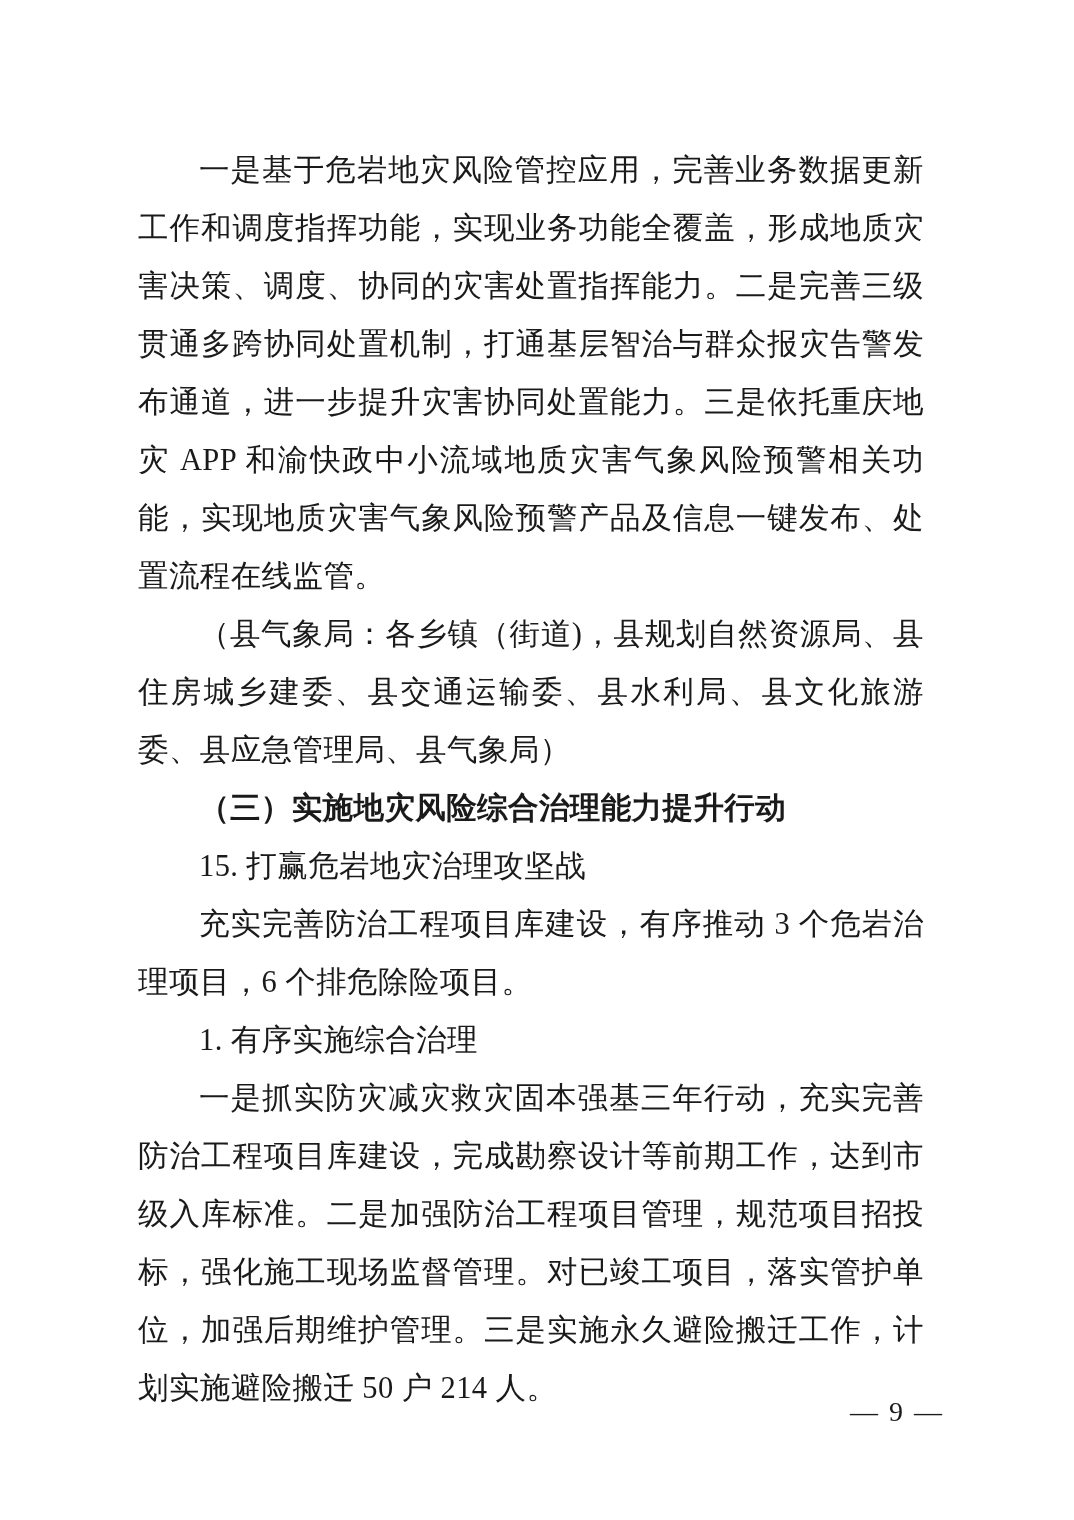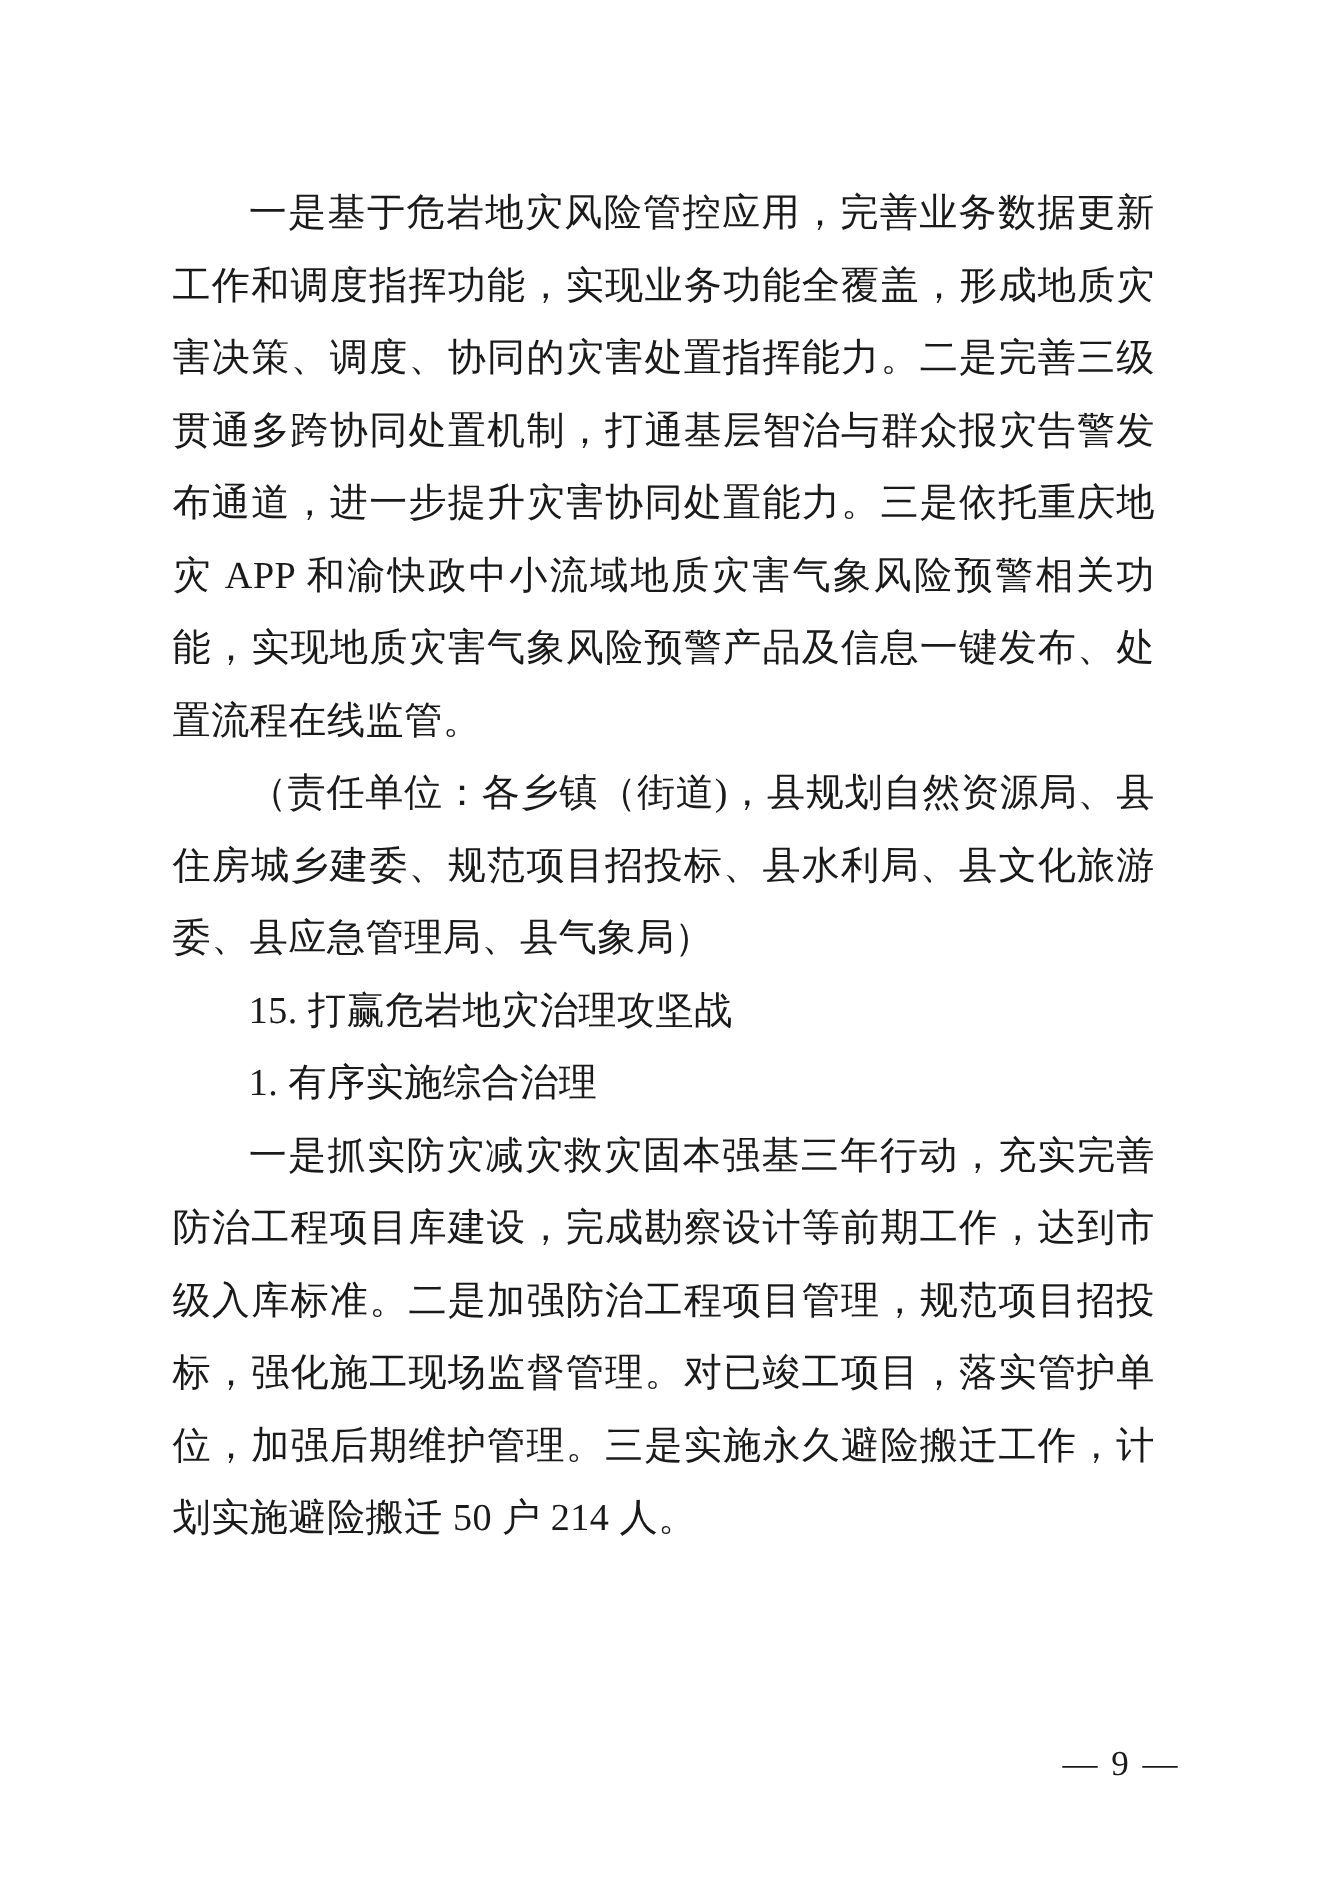--- a/index.html
+++ b/index.html
@@ -52,20 +52,22 @@
     color: #1a1a1a;
     letter-spacing: 2px;
   }
 </style>
 </head>
 <body>
 
 <div class="page">
   <div class="doc-body">
     <p class="para">一是基于危岩地灾风险管控应用，完善业务数据更新工作和调度指挥功能，实现业务功能全覆盖，形成地质灾害决策、调度、协同的灾害处置指挥能力。二是完善三级贯通多跨协同处置机制，打通基层智治与群众报灾告警发布通道，进一步提升灾害协同处置能力。三是依托重庆地灾 APP 和渝快政中小流域地质灾害气象风险预警相关功能，实现地质灾害气象风险预警产品及信息一键发布、处置流程在线监管。</p>
-    <p class="para">（责任单位：各乡镇（街道)，县规划自然资源局、县住房城乡建委、规范项目招投标、县水利局、县文化旅游委、县应急管理局、县气象局）</p>
+    <p class="para">（县气象局：各乡镇（街道)，县规划自然资源局、县住房城乡建委、县交通运输委、县水利局、县文化旅游委、县应急管理局、县气象局）</p>
+    <p class="para bold">（三）实施地灾风险综合治理能力提升行动</p>
     <p class="para">15. 打赢危岩地灾治理攻坚战</p>
+    <p class="para">充实完善防治工程项目库建设，有序推动 3 个危岩治理项目，6 个排危除险项目。</p>
     <p class="para">1. 有序实施综合治理</p>
     <p class="para">一是抓实防灾减灾救灾固本强基三年行动，充实完善防治工程项目库建设，完成勘察设计等前期工作，达到市级入库标准。二是加强防治工程项目管理，规范项目招投标，强化施工现场监督管理。对已竣工项目，落实管护单位，加强后期维护管理。三是实施永久避险搬迁工作，计划实施避险搬迁 50 户 214 人。</p>
   </div>
 </div>
 
 <div class="footer">— 9 —</div>
 
 </body></html>

